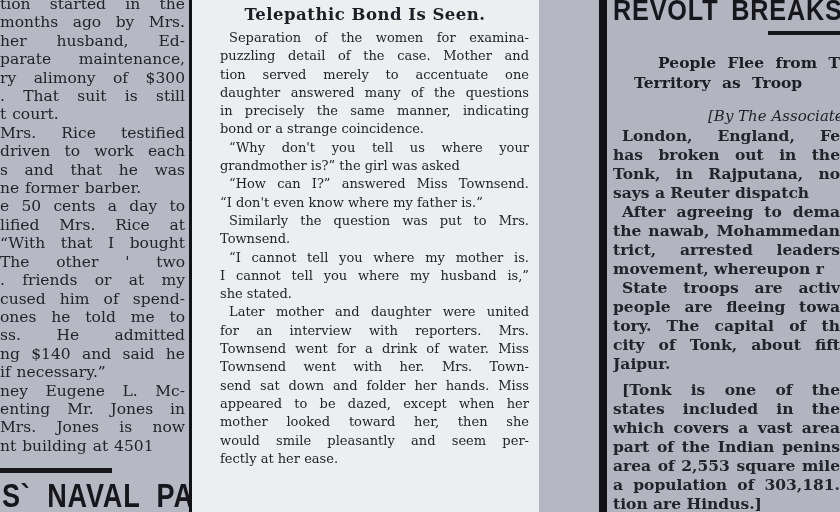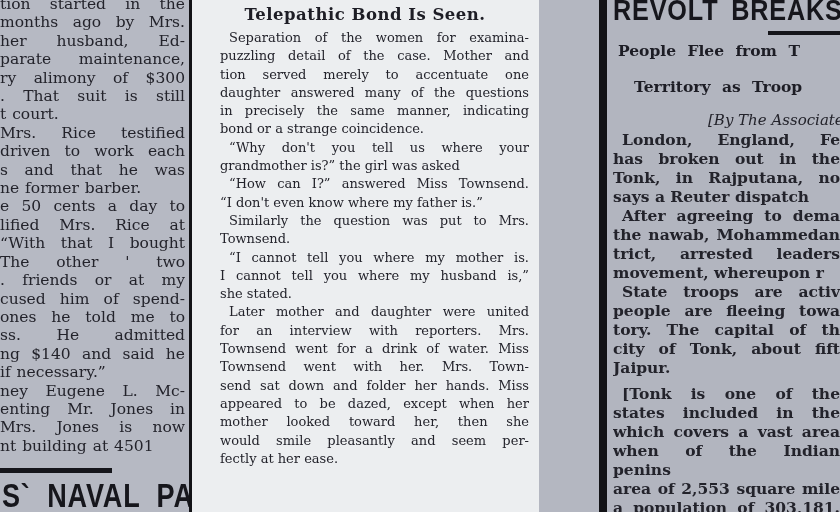--- a/index.html
+++ b/index.html
@@ -49,22 +49,22 @@
     margin-top:-7px; white-space:nowrap; overflow:visible;
     font-family:"Liberation Sans", sans-serif; font-weight:700;
     font-size:30px; letter-spacing:1px; word-spacing:6px; color:#16161c;
     transform:scaleX(0.84); transform-origin:left top;
   }
   .rule-right{width:72px; height:4px; background:#15151a; margin:4px 0 0 auto;}
   .subhead{
     font-weight:700; font-size:15.5px; line-height:20px;
     word-spacing:6px; white-space:nowrap; overflow:hidden; color:#1d1d25;
   }
-  .subhead.l1{margin-top:6px; padding-left:5px;}
-  .subhead.l2{padding-left:21px;margin-top:16px;}
+  .subhead.l1{margin-top:18px; padding-left:5px;text-align:right;}
+  .subhead.l2{padding-left:21px;}
   .byline{
     font-style:italic; font-size:15px; line-height:19px;
     padding-left:95px; white-space:nowrap; overflow:hidden; margin-top:14px;
   }
   .col-right .bodytext .line{font-size:15.5px; line-height:19px;font-weight:bold;}
   .bracket .line{font-size:13.5px; line-height:16.3px;}
   .bracket{margin-top:7px;}
   .subhead2{
     font-weight:700; font-size:15.5px; line-height:20px; margin-top:8px;
     padding-left:40px; word-spacing:6px; white-space:nowrap; overflow:hidden; color:#1d1d25;
@@ -189,21 +189,21 @@
             <div class="line">tory.  The capital of th</div>
             <div class="line">city of Tonk, about fift</div>
             <div class="line last">Jaipur.</div>
           </div>
         </div>
       <div class="bodytext bracket" id="bracket-para">
           <div class="para">
             <div class="line ind">[Tonk is one of the</div>
             <div class="line">states included in the</div>
             <div class="line">which covers a vast area</div>
-            <div class="line">when of the Indian penins</div>
+            <div class="line">part of the Indian penins</div>
             <div class="line">area of 2,553 square mile</div>
             <div class="line">a population of 303,181.</div>
             <div class="line last">tion are Hindus.]</div>
           </div>
         </div>
       <div class="subhead2">Burma Wants Vote</div>
 
     </div>
   </div>
 

